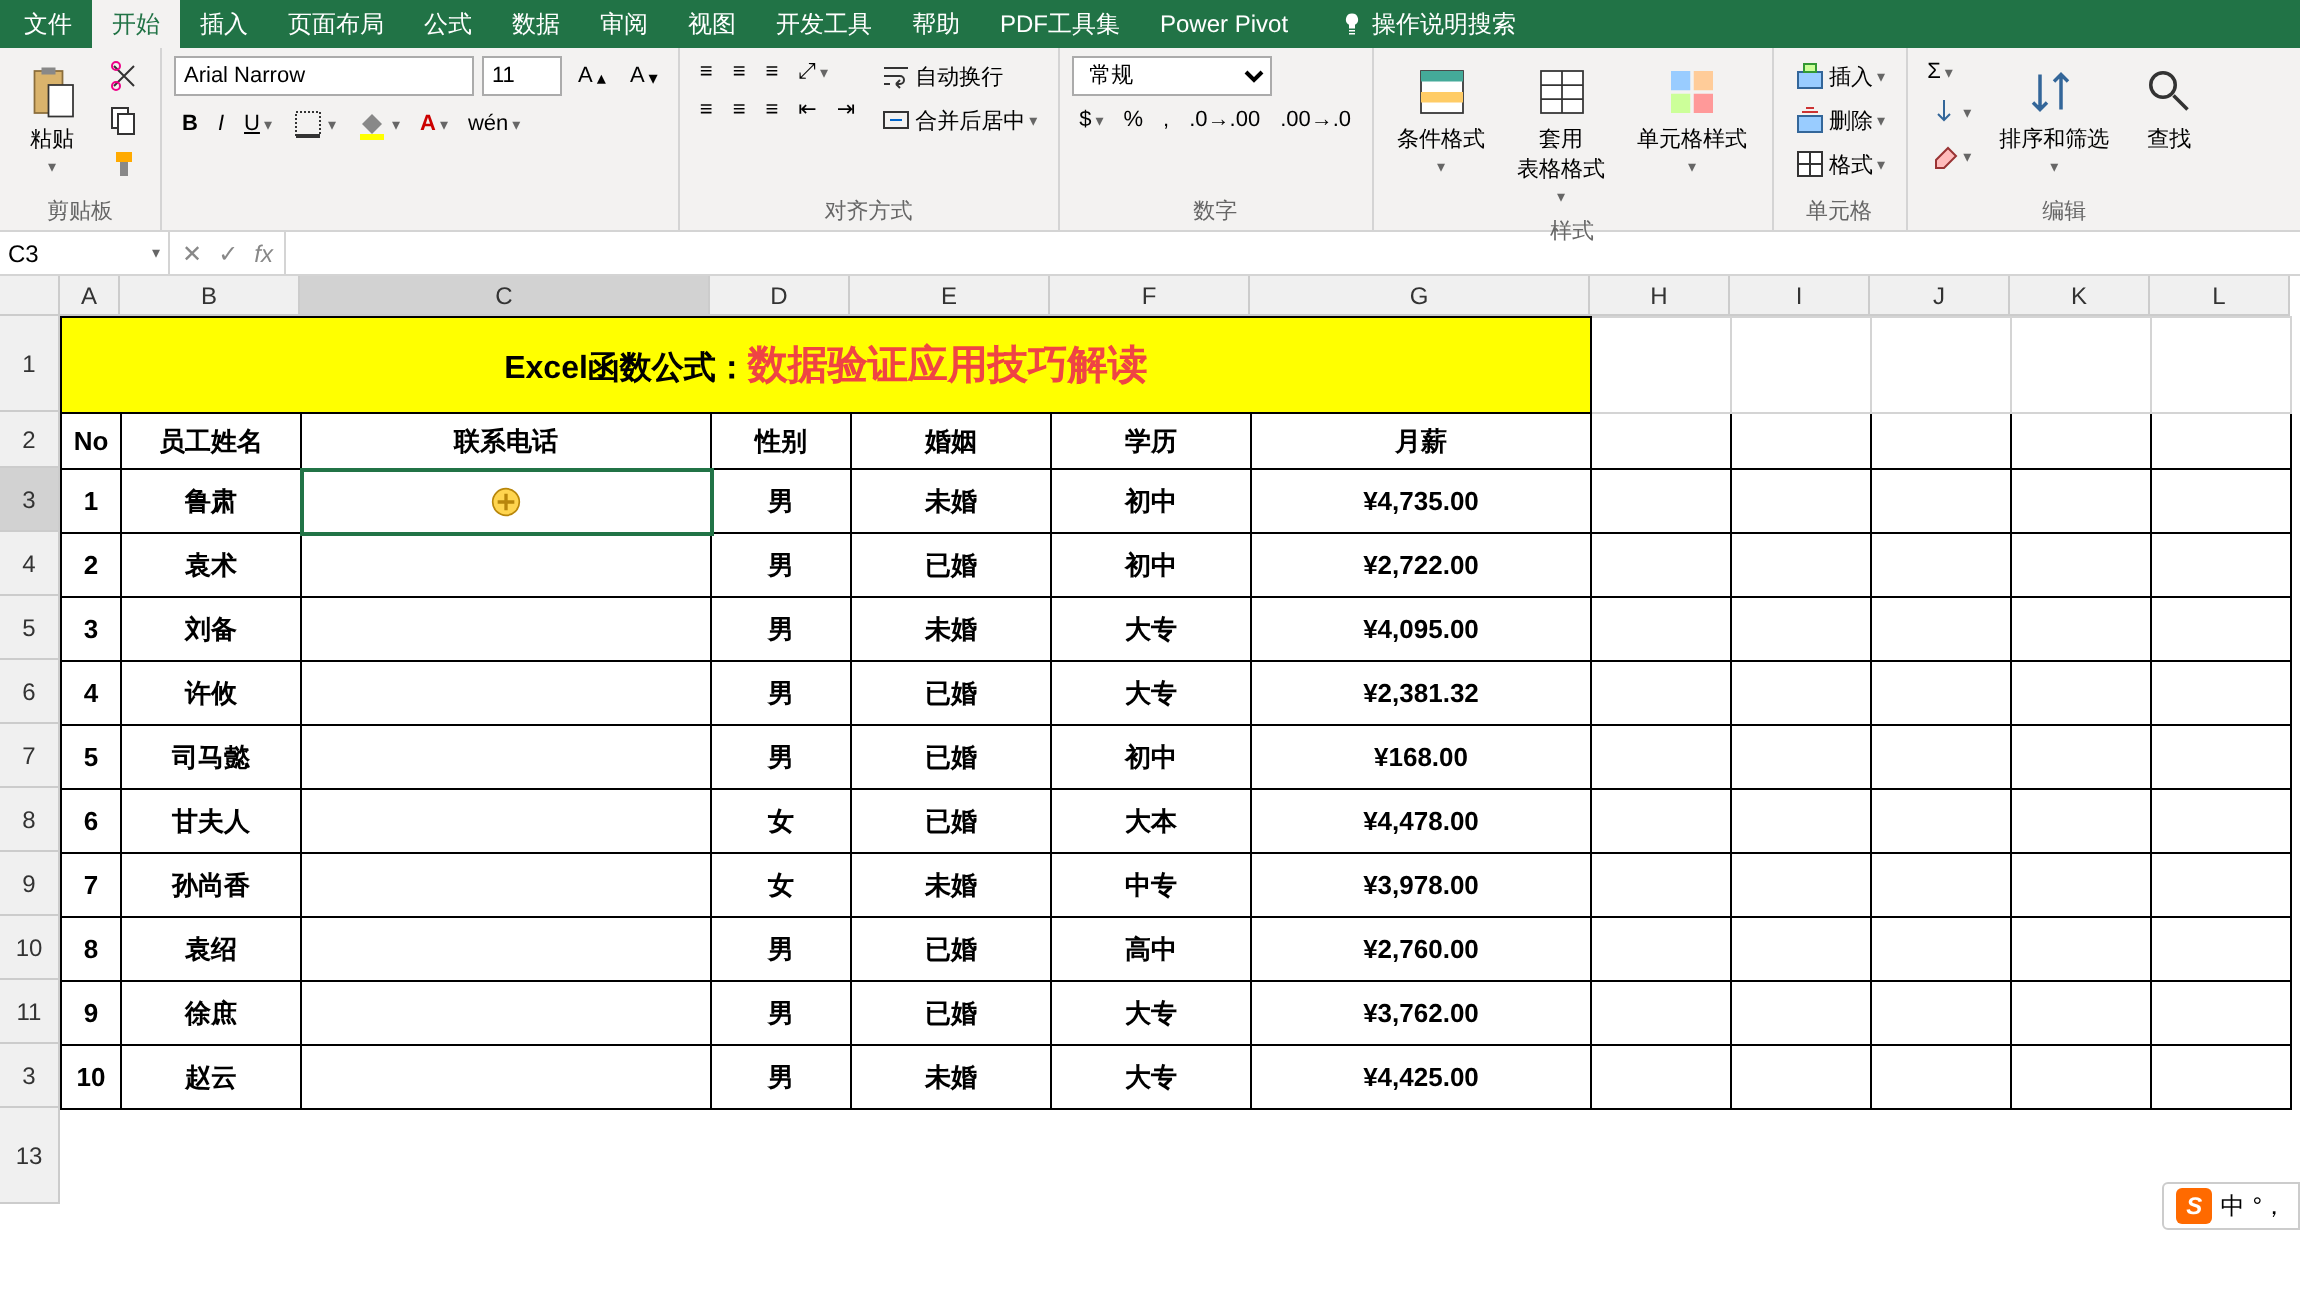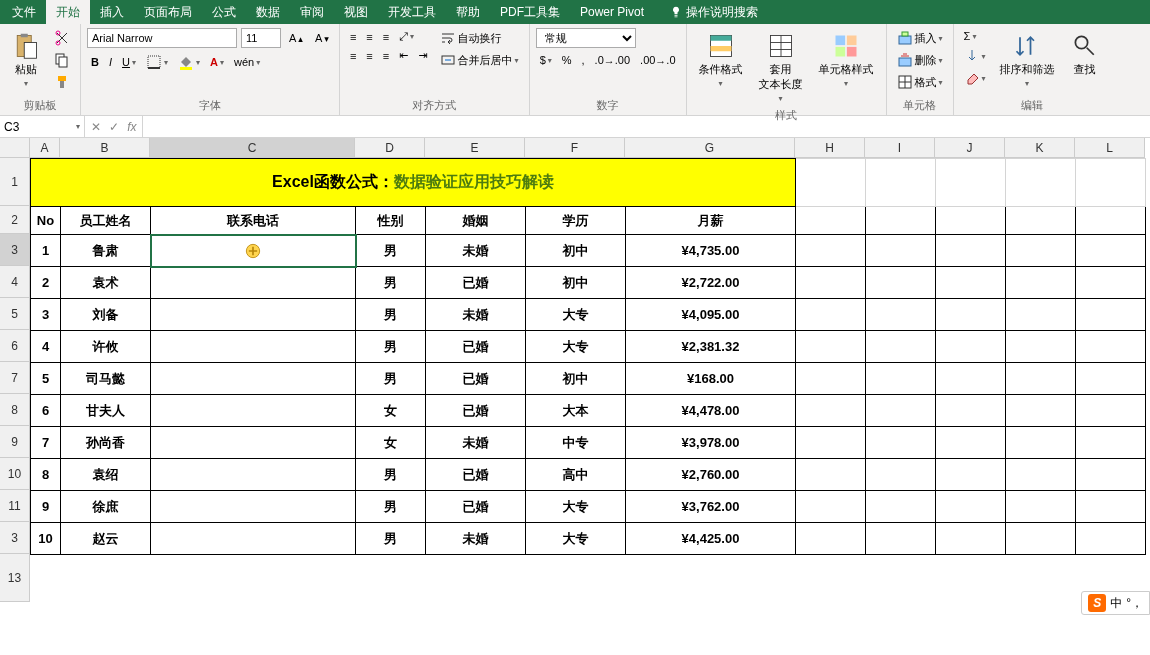--- a/index.html
+++ b/index.html
@@ -47,21 +47,21 @@
     .grid-wrap { display: flex; flex-direction: column; }
     .grid-top { display: flex; }
     .grid-body { display: flex; flex: 1; overflow: hidden; }
     .cells { position: relative; }
     .cells table { border-collapse: collapse; }
     .cells td { border: 1px solid #d4d4d4; font-size: 13px; padding: 0; }
     
     .data-table td { border: 1.5px solid #000; text-align: center; vertical-align: middle; font-weight: bold; }
     .yellow-row { background: #ffff00; }
     .title-black { font-family: SimHei, sans-serif; font-size: 16px; font-weight: bold; }
-    .title-red { color: #4d7c0f; font-family: SimHei, sans-serif; font-size: 16px; font-weight: bold; }
+    .title-red { color: #ef4444; font-family: SimHei, sans-serif; font-size: 20px; font-weight: bold; }
     .keynote { font-family: SimHei, sans-serif; font-size: 16px; font-weight: bold; }
     .keynote-red { color: #ff0000; }
     
     .selected-cell { outline: 2px solid #217346; outline-offset: -1px; position: relative; }
     .cursor-icon { position: absolute; top: 50%; left: 50%; transform: translate(-50%, -50%); width: 20px; height: 20px; }
     
     .ime-widget { position: absolute; right: 0; bottom: 40px; background: #fff; border: 1px solid #ccc; border-radius: 3px 0 0 3px; padding: 2px 6px; display: flex; align-items: center; gap: 4px; font-size: 12px; }
     .ime-s { width: 18px; height: 18px; background: #ff6a00; color: #fff; border-radius: 3px; text-align: center; line-height: 18px; font-weight: bold; font-style: italic; }
     
     .empty-cell { background: #fff; }
@@ -161,21 +161,20 @@
             </svg>
             <span class="dropdown-caret">▾</span>
           </span>
         <span class="ribbon-btn">
             <span style="color:#c00;font-weight:bold">A</span>
             <span class="dropdown-caret">▾</span>
           </span>
         <span class="ribbon-btn">wén <span class="dropdown-caret">▾</span></span>
       </div>
     </div>
-    <div class="ribbon-group-label">字体</div>
   </div>
 
   <div class="ribbon-group">
     <div class="ribbon-controls">
       <div class="ribbon-col">
         <div style="display:flex;gap:2px">
           <span class="ribbon-btn">≡</span>
           <span class="ribbon-btn">≡</span>
           <span class="ribbon-btn">≡</span>
           <span class="ribbon-btn">⤢<span class="dropdown-caret">▾</span></span>
@@ -234,21 +233,21 @@
           <span class="dropdown-caret">▾</span>
       </div>
       <div class="ribbon-large-btn">
         <svg class="ribbon-icon-lg" viewBox="0 0 32 32">
             <rect x="4" y="4" width="24" height="24" fill="#fff" stroke="#333"></rect>
             <line x1="4" y1="12" x2="28" y2="12" stroke="#333"></line>
             <line x1="4" y1="20" x2="28" y2="20" stroke="#333"></line>
             <line x1="16" y1="4" x2="16" y2="28" stroke="#333"></line>
           </svg>
         <span style="white-space:pre-line;text-align:center">套用
-文本长度</span>
+表格格式</span>
           <span class="dropdown-caret">▾</span>
       </div>
       <div class="ribbon-large-btn">
         <svg class="ribbon-icon-lg" viewBox="0 0 32 32">
             <rect x="4" y="4" width="11" height="11" fill="#9cf"></rect>
             <rect x="17" y="4" width="11" height="11" fill="#fc9"></rect>
             <rect x="4" y="17" width="11" height="11" fill="#cf9"></rect>
             <rect x="17" y="17" width="11" height="11" fill="#f99"></rect>
           </svg>
         <span>单元格样式</span>

